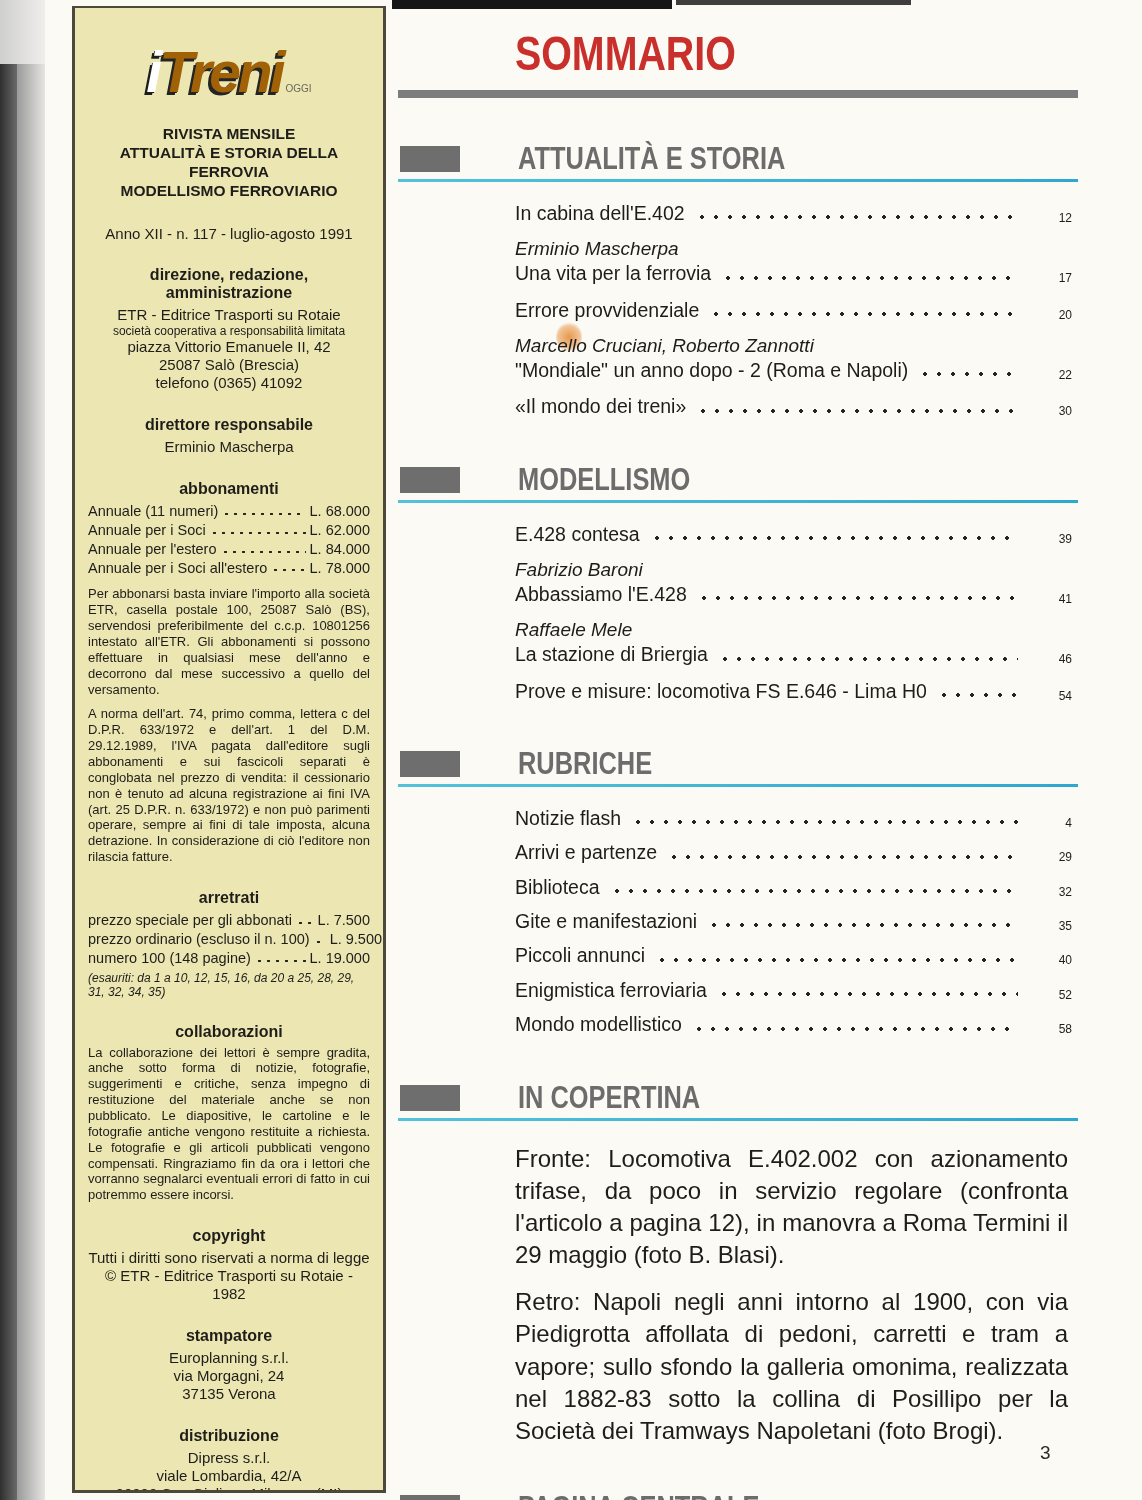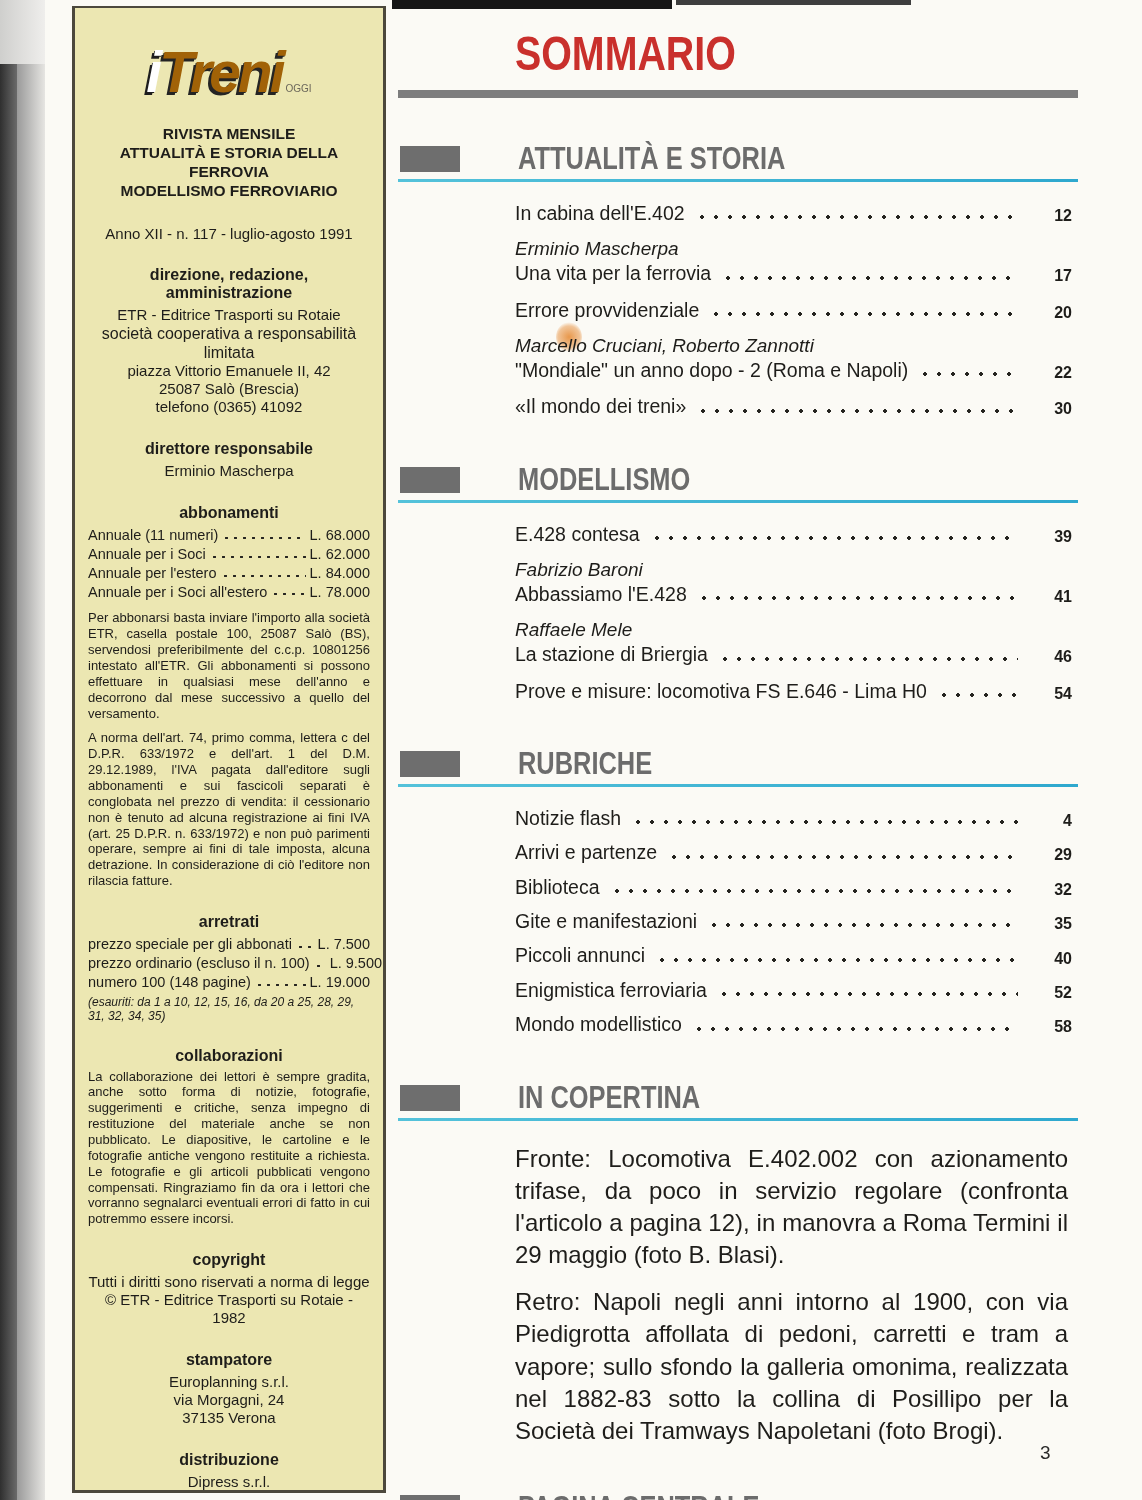--- a/index.html
+++ b/index.html
@@ -26,21 +26,21 @@
     padding:0 13px;text-align:center;overflow:hidden;}
   .logo{margin-top:36px;font-style:italic;font-weight:bold;font-size:57px;letter-spacing:-3px;line-height:1;}
   .logo .logo-i{color:#ffffff;text-shadow:-3px 3px 0 #1d1d1d,-1px 1px 0 #1d1d1d;}
   .logo .logo-rest{color:#a16207;text-shadow:-3px 3px 0 #242424,-1px 1px 0 #242424;}
   .logo .logo-sub{font-style:normal;font-weight:normal;font-size:10px;letter-spacing:0;
     color:#6b675a;margin-left:3px;}
   .tagline{margin-top:24px;font-weight:bold;font-size:15.5px;line-height:1.22;}
   .issue{margin-top:24px;font-size:15px;}
   .sh{font-weight:bold;font-size:16px;margin-top:24px;margin-bottom:4px;}
   .sl{font-size:15px;line-height:1.2;}
-  .sl-small{font-size:16px;line-height:1.2;}
+  .sl-small{font-size:12px;line-height:1.2;}
   .prow{display:flex;align-items:flex-end;font-size:14.5px;line-height:1.3;text-align:left;}
   .prow .plabel{white-space:nowrap;}
   .prow .pdots{flex:1;min-width:12px;margin:0 4px 3px 4px;height:8px;
     background-image:radial-gradient(circle,#25241f 1.1px,transparent 1.5px);
     background-size:9px 8px;background-repeat:repeat-x;background-position:left bottom;}
   .prow .pprice{white-space:nowrap;}
   .spar{font-size:13px;line-height:1.22;text-align:justify;margin-top:9px;}
   .spar-italic{}
   .esauriti{font-style:italic;font-size:12px;margin-top:3px;text-align:left;}
   
@@ -55,21 +55,21 @@
     transform:scaleX(0.82);transform-origin:left center;line-height:30px;display:inline-block;white-space:nowrap;}
   .sec-line{height:3px;margin-top:5px;background:linear-gradient(to right,#54c2da,#2ea8ce);}
   .sec-entries{margin:20px 6px 0 117px;}
   .entry{margin-bottom:13px;}
   .entry-author{font-style:italic;font-size:19px;line-height:1.15;margin-bottom:2px;}
   .entry-row{display:flex;align-items:flex-end;font-size:19.5px;line-height:1.2;}
   .entry-title{white-space:nowrap;}
   .entry-dots{flex:1;min-width:24px;margin:0 8px 4px 10px;height:8px;
     background-image:radial-gradient(circle,#25241f 1.6px,transparent 2px);
     background-size:14px 8px;background-repeat:repeat-x;background-position:left bottom;}
-  .entry-page{width:46px;text-align:right;font-size:16px;font-weight:bold;}
+  .entry-page{width:46px;text-align:right;font-size:12px;}
   .sec-entries.loose .entry{margin-bottom:11px;}
   .sec-pars{margin:22px 10px 0 117px;}
   .sec-par{font-size:24px;line-height:1.34;text-align:justify;margin-bottom:15px;}
   .page-num{position:absolute;left:1040px;top:1442px;font-size:19px;color:#2a2a2a;}
 </style>
 </head>
 <body>
 
 <div class="scan-edge-dark"></div>
 <div class="scan-edge-mid"></div>

